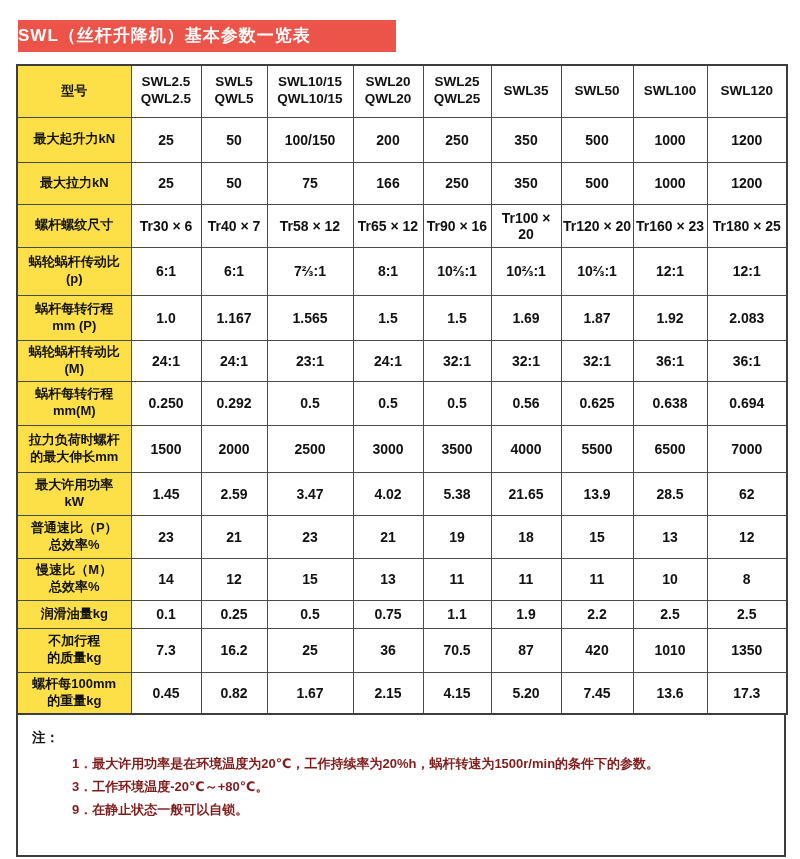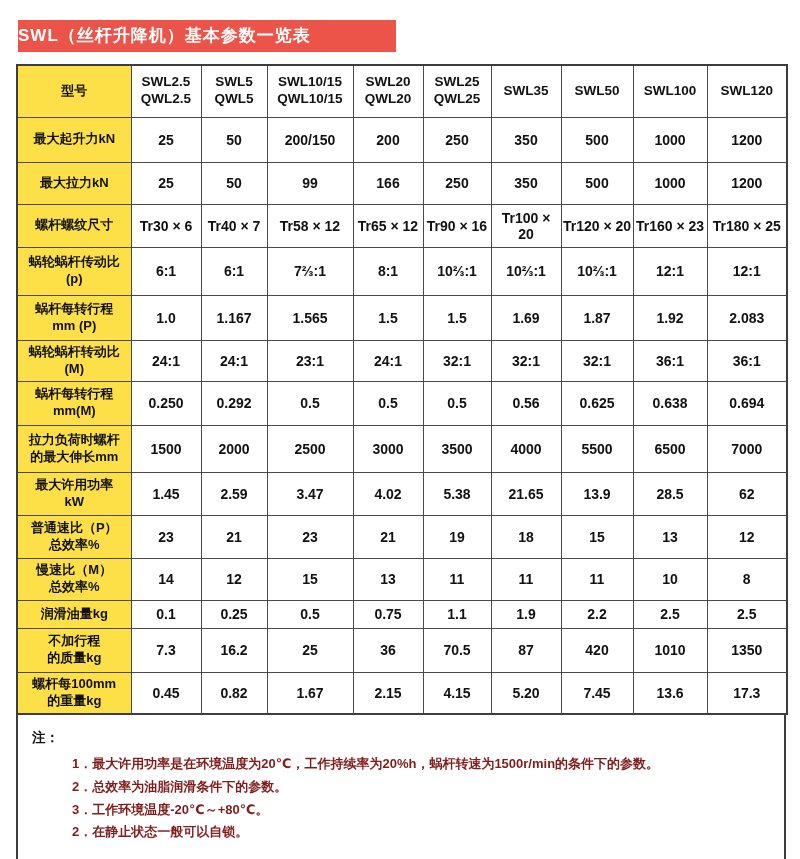--- a/index.html
+++ b/index.html
@@ -120,33 +120,33 @@
           <th class="col-header">SWL50</th>
           <th class="col-header">SWL100</th>
           <th class="col-header">SWL120</th>
         </tr>
       </thead>
     <tbody>
         <tr style="height: 45px;">
           <th class="row-label">最大起升力kN</th>
           <td class="cell">25</td>
           <td class="cell">50</td>
-          <td class="cell">200/150</td>
+          <td class="cell">100/150</td>
           <td class="cell">200</td>
           <td class="cell">250</td>
           <td class="cell">350</td>
           <td class="cell">500</td>
           <td class="cell">1000</td>
           <td class="cell">1200</td>
         </tr>
         <tr style="height: 42px;">
           <th class="row-label">最大拉力kN</th>
           <td class="cell">25</td>
           <td class="cell">50</td>
-          <td class="cell">99</td>
+          <td class="cell">75</td>
           <td class="cell">166</td>
           <td class="cell">250</td>
           <td class="cell">350</td>
           <td class="cell">500</td>
           <td class="cell">1000</td>
           <td class="cell">1200</td>
         </tr>
         <tr style="height: 43px;">
           <th class="row-label">螺杆螺纹尺寸</th>
           <td class="cell">Tr30 × 6</td>
@@ -301,19 +301,18 @@
           <td class="cell">13.6</td>
           <td class="cell">17.3</td>
         </tr>
       </tbody>
   </table>
 
   <div class="notes-box">
     <div class="notes-heading">注：</div>
     <ul class="notes-list">
         <li>1．最大许用功率是在环境温度为20℃，工作持续率为20%h，蜗杆转速为1500r/min的条件下的参数。</li>
-        <li>2．总效率为油脂润滑条件下的参数。</li>
         <li>3．工作环境温度-20℃～+80℃。</li>
-        <li>2．在静止状态一般可以自锁。</li>
+        <li>9．在静止状态一般可以自锁。</li>
       </ul>
   </div>
 
 </div>
 
 </body></html>

